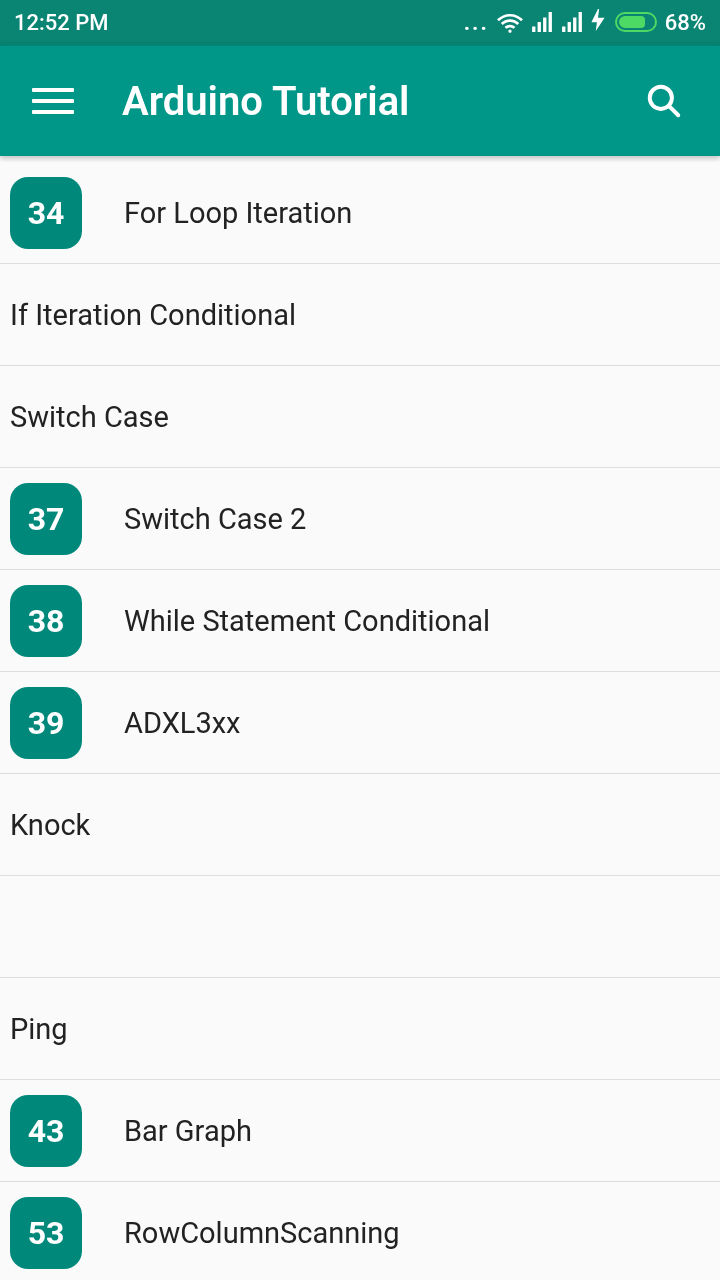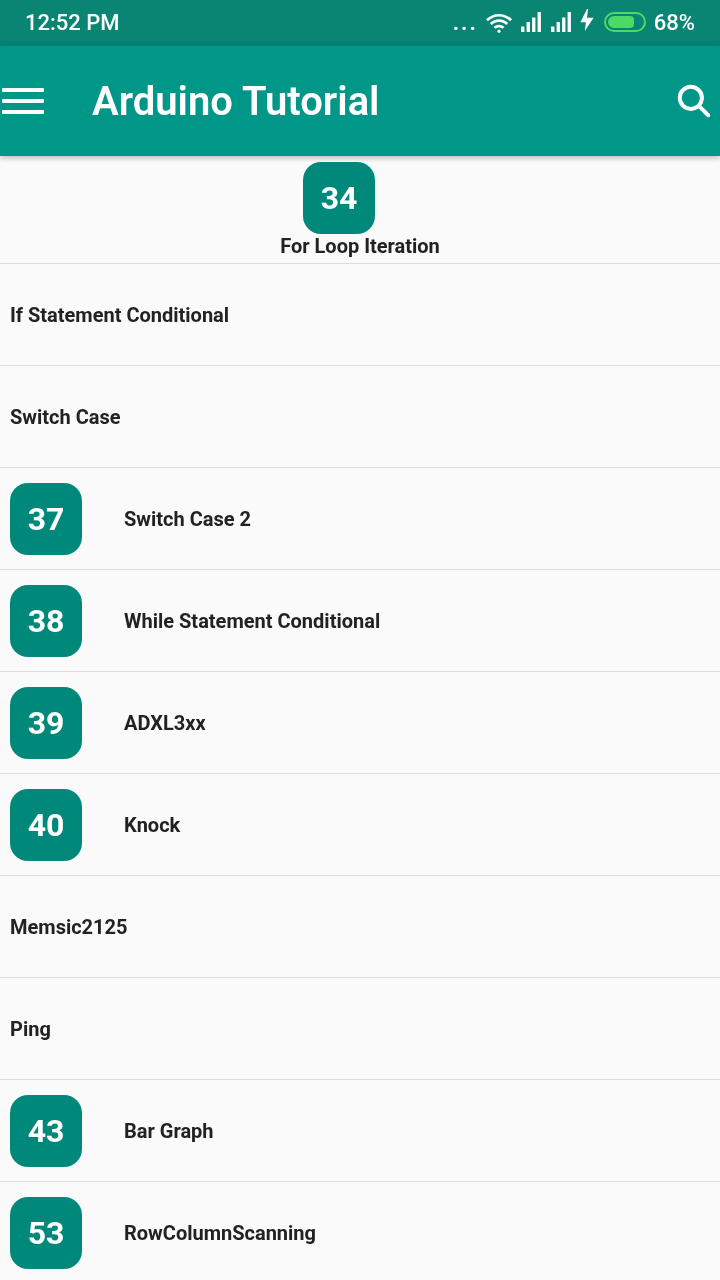--- a/index.html
+++ b/index.html
@@ -10,21 +10,21 @@
     background: #fafafa;
     overflow: hidden;
   }
   .status-bar {
     height: 44px;
     background: #0a8573;
     color: #fff;
     display: flex;
     align-items: center;
     justify-content: space-between;
-    padding: 0 25px;
+    padding: 0 14px;
     font-size: 22px;
     font-weight: 500;
   }
   .status-left { display: flex; align-items: center; }
   .status-right { display: flex; align-items: center; gap: 8px; }
   .status-dots { letter-spacing: 2px; font-weight: bold; }
   .wifi-icon, .signal-icon { display: inline-flex; }
   .battery-wrap {
     display: inline-flex;
     align-items: center;
@@ -53,21 +53,21 @@
     font-size: 20px;
     margin-right:2px;
   }
 
   .app-bar {
     height: 112px;
     background: #009688;
     color: #fff;
     display: flex;
     align-items: center;
-    padding: 0 2px;
+    padding: 0 32px;
     box-shadow: 0 2px 6px rgba(0,0,0,.25);
     border-top: 2px solid rgba(0,0,0,0.12);
   }
   .hamburger {
     width: 42px;
     height: 42px;
     display: flex;
     flex-direction: column;
     justify-content: center;
     gap: 7px;
@@ -97,39 +97,38 @@
     background: #fafafa;
   }
   .list-row {
     display: flex;
     align-items: center;
     height: 102px;
     padding: 0 10px 0 10px;
     border-bottom: 1px solid #ddd;
     cursor: pointer;
   }
-  .list-row:first-child { margin-top: 6px; flex-direction: column; }
+  .list-row:first-child { margin-top: 6px; }
   .badge {
     width: 72px;
     height: 72px;
     background: #00897b;
     color: #fff;
     border-radius: 18px;
     display: flex;
     align-items: center;
     justify-content: center;
     font-size: 32px;
     font-weight: 700;
     margin-right: 42px;
     flex-shrink: 0;
   }
   .row-label {
-    font-size: 20px;
+    font-size: 29px;
     color: #222;
-    font-weight: bold;
   }
 </style>
 </head>
 <body>
 
 <div class="status-bar">
   <div class="status-left">
     <span>12:52 PM</span>
   </div>
   <div class="status-right">
@@ -177,43 +176,41 @@
     </svg>
   </div>
 </div>
 
 <div class="list">
   <div class="list-row">
     <div class="badge">34</div>
     <div class="row-label">For Loop Iteration</div>
   </div>
   <div class="list-row">
-    <div class="row-label">If Statement Conditional</div>
+    <div class="row-label">If Iteration Conditional</div>
   </div>
   <div class="list-row">
     <div class="row-label">Switch Case</div>
   </div>
   <div class="list-row">
     <div class="badge">37</div>
     <div class="row-label">Switch Case 2</div>
   </div>
   <div class="list-row">
     <div class="badge">38</div>
     <div class="row-label">While Statement Conditional</div>
   </div>
   <div class="list-row">
     <div class="badge">39</div>
     <div class="row-label">ADXL3xx</div>
   </div>
   <div class="list-row">
-    <div class="badge">40</div>
     <div class="row-label">Knock</div>
   </div>
   <div class="list-row">
-    <div class="row-label">Memsic2125</div>
   </div>
   <div class="list-row">
     <div class="row-label">Ping</div>
   </div>
   <div class="list-row">
     <div class="badge">43</div>
     <div class="row-label">Bar Graph</div>
   </div>
   <div class="list-row">
     <div class="badge">53</div>

